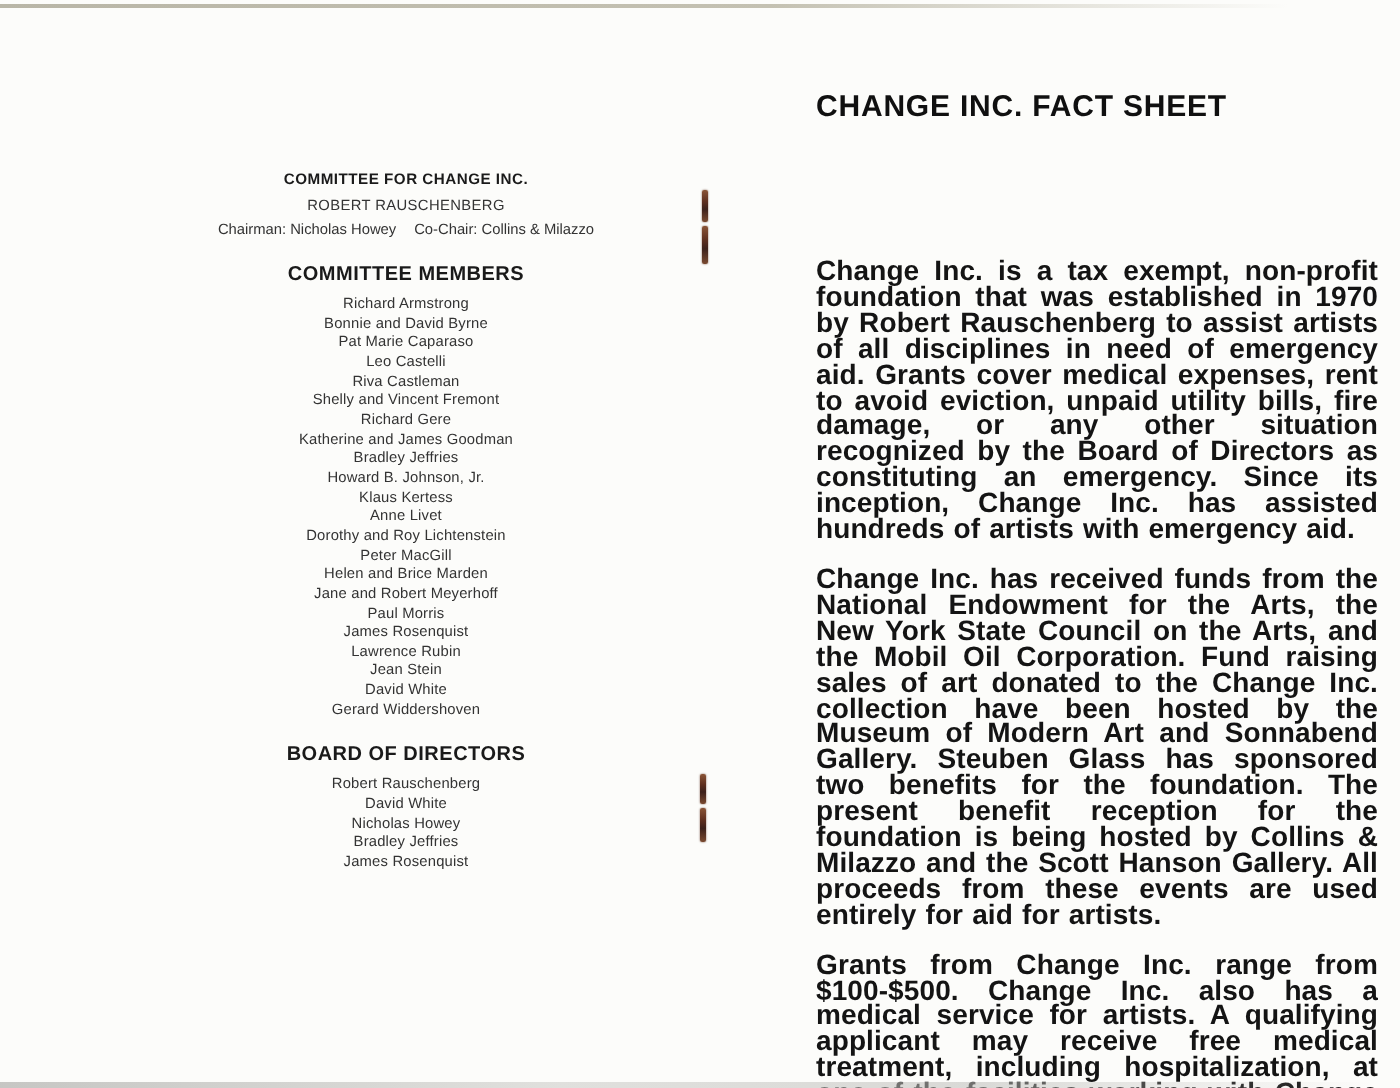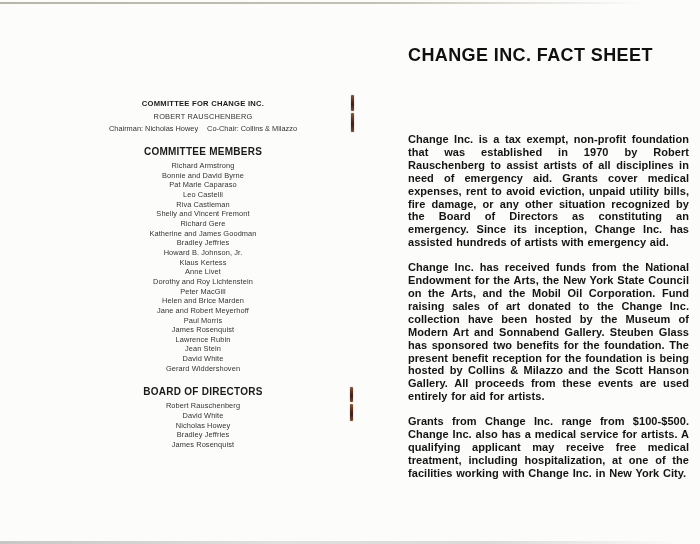--- a/index.html
+++ b/index.html
@@ -16,21 +16,21 @@
     position: absolute; top: 2px; left: 0; width: 700px; height: 2px;
     background: linear-gradient(90deg, #b9b6a7 0%, #c4c1b2 55%, rgba(196,193,178,0) 92%);
   }
   .scan-bottom-shadow {
     position: absolute; bottom: 0; left: 0; width: 700px; height: 3px;
     background: linear-gradient(90deg, #9b9b97 0%, #c9c9c5 40%, #bdbdb9 70%, rgba(200,200,196,0) 98%);
     opacity: .55;
   }
   
   .committee-panel {
-    position: absolute; left: 58px; top: 99px; width: 290px;
+    position: absolute; left: 58px; top: 85px; width: 290px;
     text-align: center;
   }
   .committee-title {
     font-size: 7.6px; font-weight: bold; letter-spacing: .25px; color: #1a1a1a;
   }
   .chairman-name {
     font-size: 7.4px; color: #333; margin-top: 3.5px; letter-spacing: .2px;
   }
   .chair-line { font-size: 7.4px; color: #333; margin-top: 3.5px; }
   .chair-line .cochair { margin-left: 9px; }
@@ -40,25 +40,25 @@
   }
   .member-list { list-style: none; }
   .member-list li {
     font-size: 7.4px; color: #333; line-height: 9.65px; letter-spacing: .1px;
   }
   
   .fact-sheet {
     position: absolute; left: 408px; top: 45px; width: 281px;
   }
   .fact-sheet-title {
-    font-size: 18px; font-weight: bold; letter-spacing: .4px; color: #101010;
+    font-size: 15px; font-weight: bold; letter-spacing: .4px; color: #101010;
     margin-bottom: 67px;
   }
   .fact-sheet .para {
-    font-size: 11px; font-weight: bold; color: #141414;
+    font-size: 14px; font-weight: bold; color: #141414;
     line-height: 12.9px; text-align: justify;
     letter-spacing: .05px; word-spacing: .6px;
     margin-bottom: 12px;
   }
   .fact-sheet .para:last-child { margin-bottom: 0; }
   
   .staple { position: absolute; width: 3px; }
   .staple-upper { left: 351px; top: 95px; height: 37px; }
   .staple-lower { left: 350px; top: 387px; height: 34px; }
   .staple .prong {

